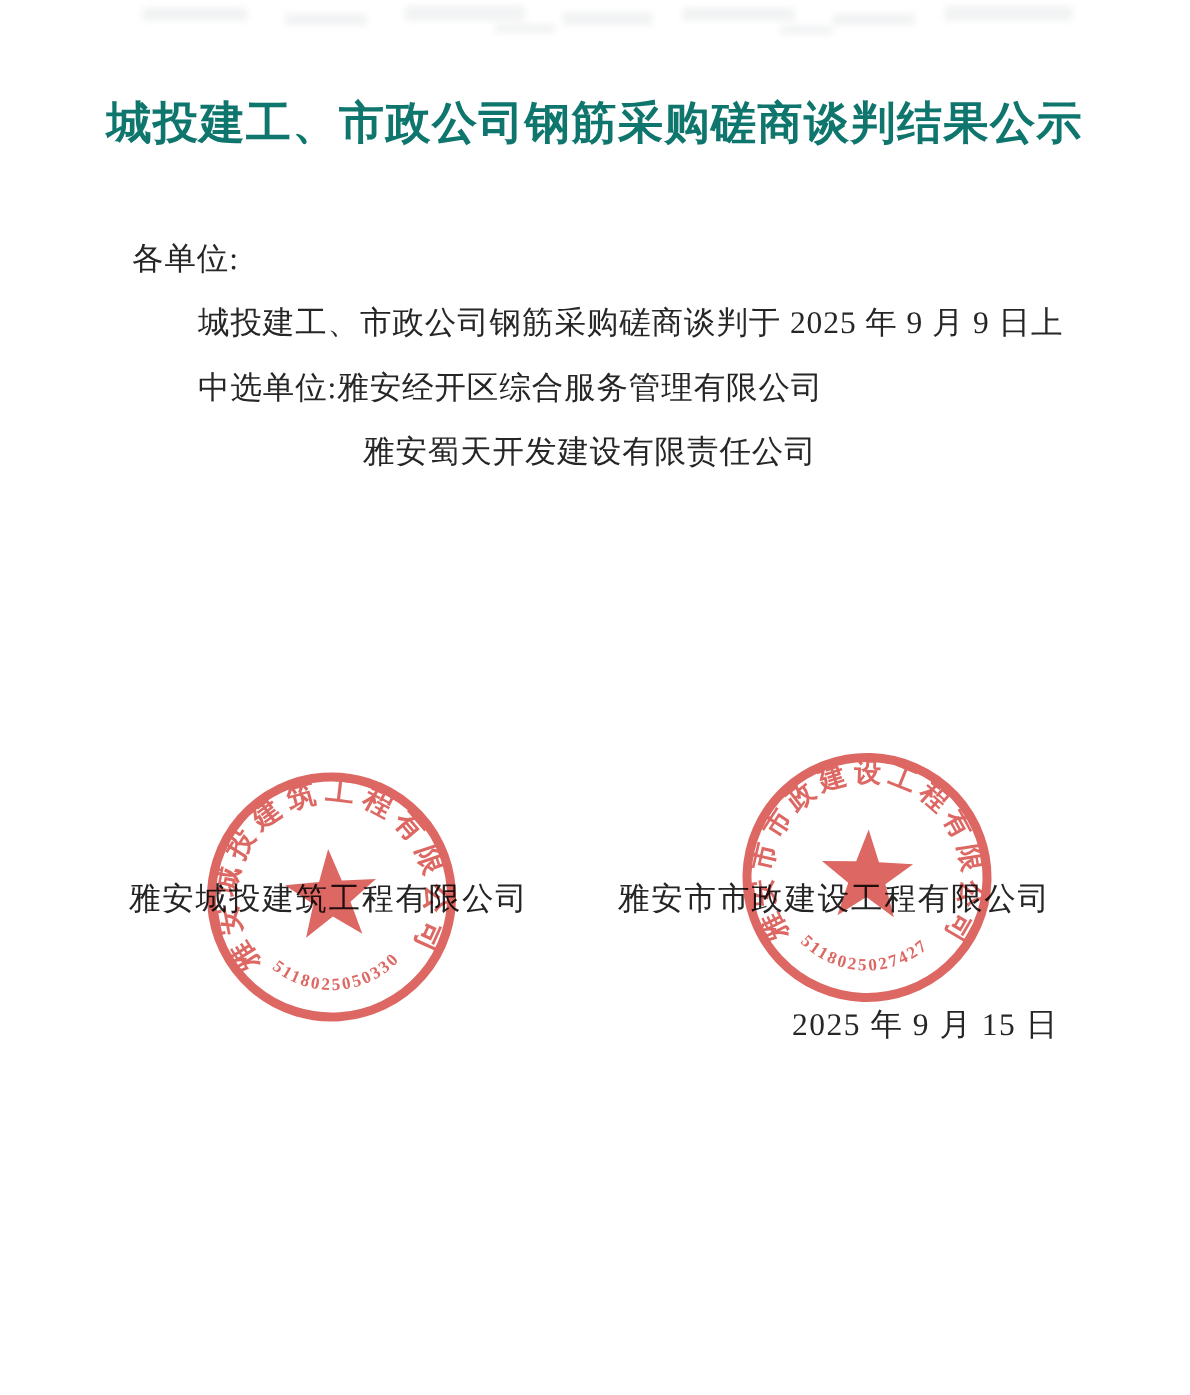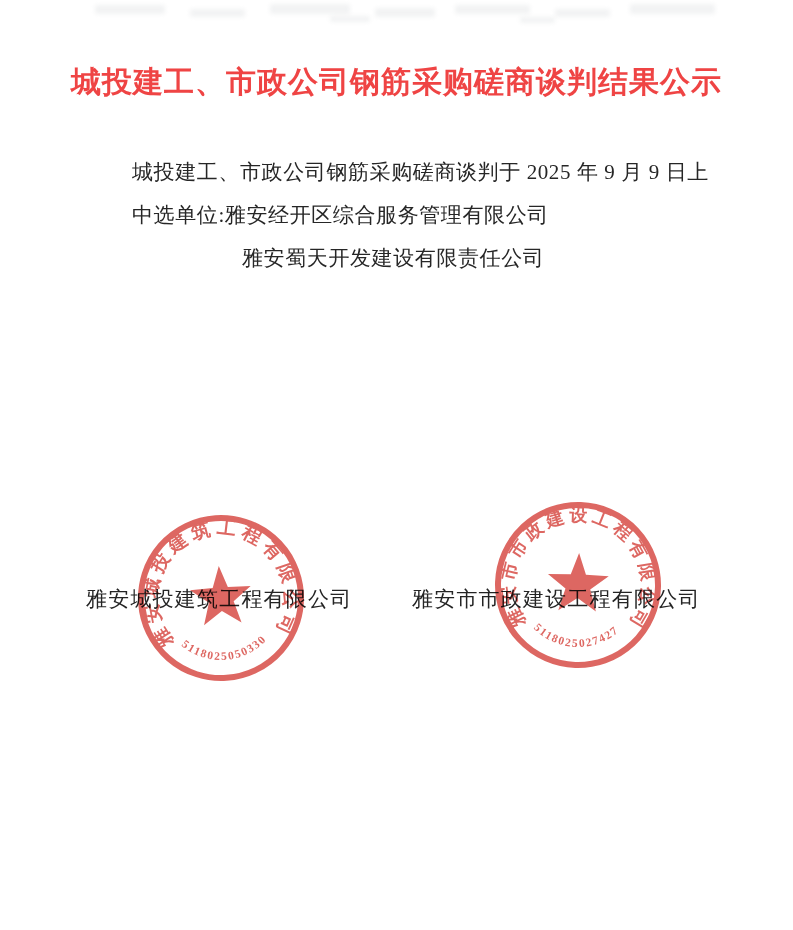--- a/index.html
+++ b/index.html
@@ -6,21 +6,21 @@
   html,body{margin:0;padding:0;background:#ffffff;}
   .page{
     position:relative; width:793px; height:930px; background:#fff; overflow:hidden;
     font-family:"Liberation Serif","DejaVu Serif",serif; color:var(--ink);
   }
   
   .smudges span{position:absolute; background:#aeb4b8; opacity:.16; filter:blur(2.2px); border-radius:2px;}
 
   .doc-title{
     position:absolute; top:62px; left:0; width:793px; margin:0;
-    text-align:center; font-size:30px; font-weight:700; letter-spacing:1px; color:#ef4444;
+    text-align:center; font-size:30px; font-weight:700; letter-spacing:1px; color:#0f766e;
     white-space:nowrap;
   }
   .body-text{position:absolute; left:88px; top:151px; width:650px; font-size:21px; letter-spacing:.6px;}
   .body-text .line{height:43px; line-height:43px; margin:0; white-space:nowrap;}
   .indent-para{padding-left:44px;}
   .indent-list{padding-left:154px;}
   .label-gap{}
 
   .sig{position:absolute; font-size:21px; letter-spacing:1.2px; white-space:nowrap; color:#242424;}
   .sig-left{left:86px; top:585px;}
@@ -49,27 +49,29 @@
     <span style="left:455px;top:5px;width:75px;height:9px"></span>
     <span style="left:555px;top:9px;width:55px;height:8px"></span>
     <span style="left:630px;top:4px;width:85px;height:10px"></span>
     <span style="left:330px;top:16px;width:40px;height:6px"></span>
     <span style="left:520px;top:17px;width:35px;height:6px"></span>
   </div>
 
   <h1 class="doc-title">城投建工、市政公司钢筋采购磋商谈判结果公示</h1>
 
   <div class="body-text">
+    <p class="line">各单位:</p>
     <p class="line indent-para">城投建工、市政公司钢筋采购磋商谈判于 2025 年 9 月 9 日上</p>
     <p class="line indent-para"><span class="label-gap">中选单位:</span><span>雅安经开区综合服务管理有限公司</span></p>
     <p class="line indent-list">雅安蜀天开发建设有限责任公司</p>
   </div>
 
   <div class="sig sig-left">雅安城投建筑工程有限公司</div>
   <div class="sig sig-right">雅安市市政建设工程有限公司</div>
+  <div class="sign-date">2025 年 9 月 15 日</div>
 
   <svg class="stamp stamp-left" viewBox="-95 -95 190 190" aria-hidden="true">
     <circle cx="0" cy="0" r="80"></circle>
     <path id="arcL" d="M -45.25 45.25 A 64 64 0 1 1 45.25 45.25" fill="none"></path>
     <path id="numL" d="M -53.7 31 A 62 62 0 0 0 53.7 31" fill="none"></path>
     <text class="seal-text"><textPath href="#arcL" startOffset="50%" text-anchor="middle">雅安城投建筑工程有限公司</textPath></text>
     <text class="seal-num"><textPath href="#numL" startOffset="50%" text-anchor="middle">5118025050330</textPath></text>
     <polygon points="0,-32 7.6,-10.5 30.4,-9.9 12.4,4.0 18.8,25.9 0,13 -18.8,25.9 -12.4,4.0 -30.4,-9.9 -7.6,-10.5"></polygon>
   </svg>
 

